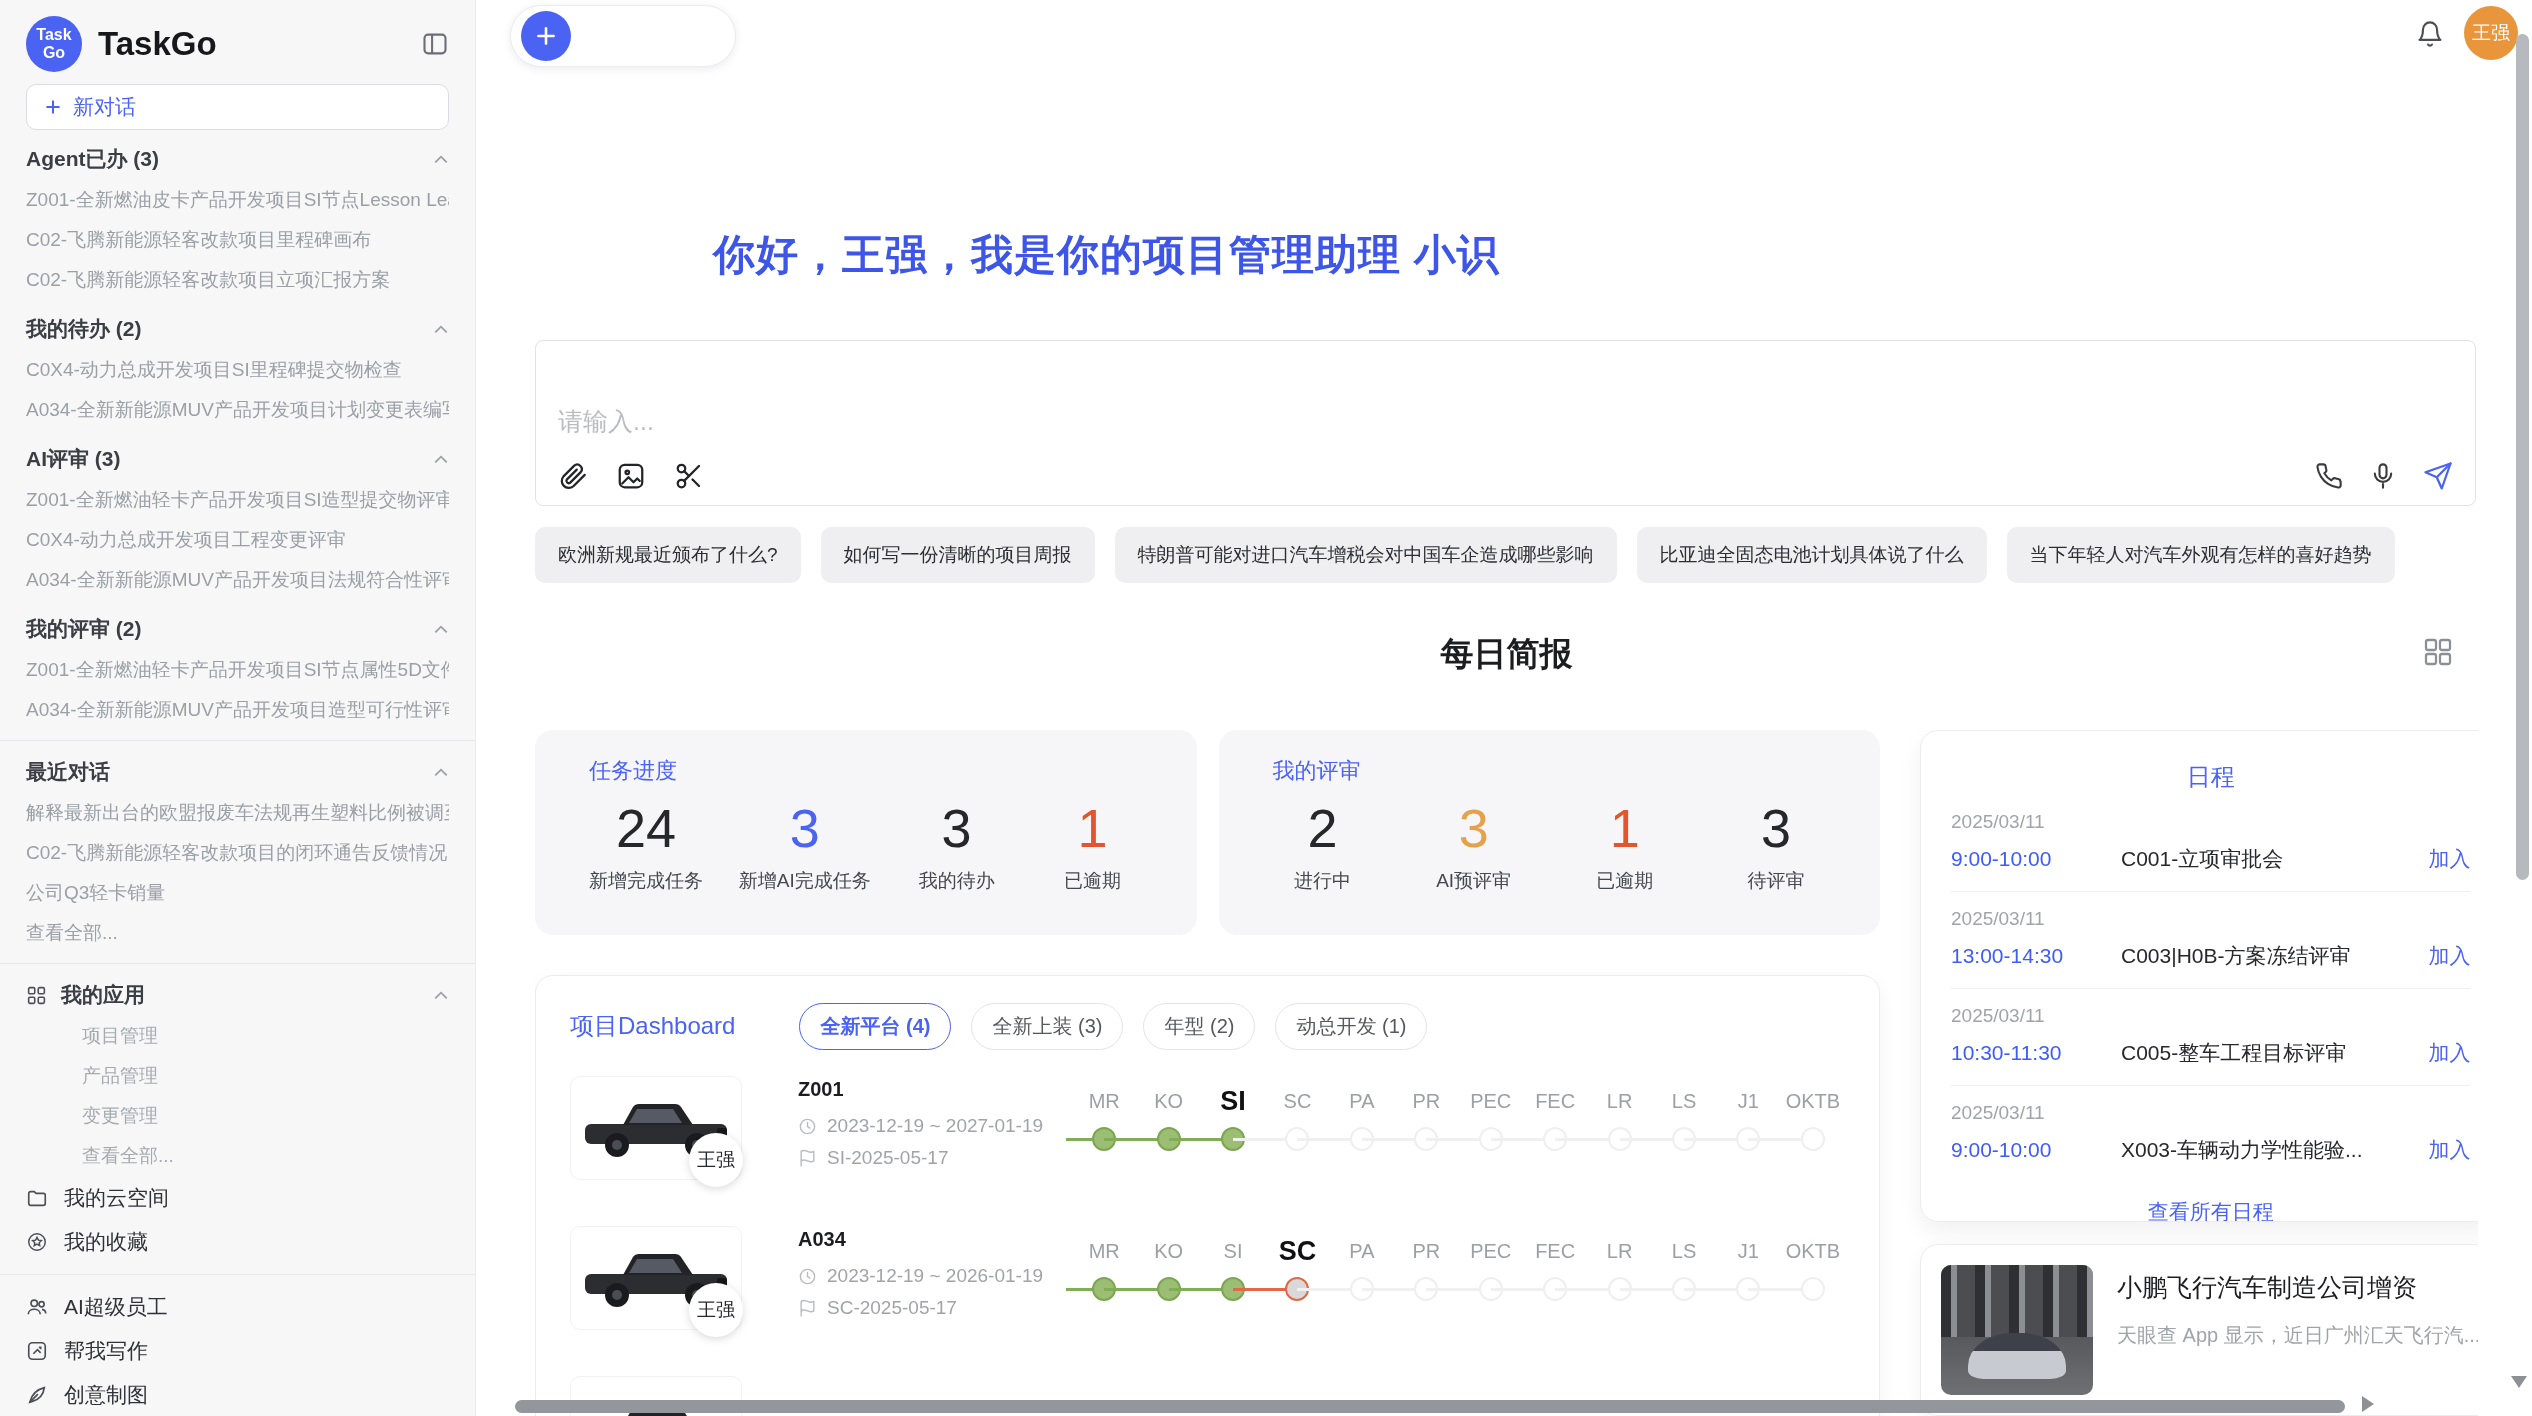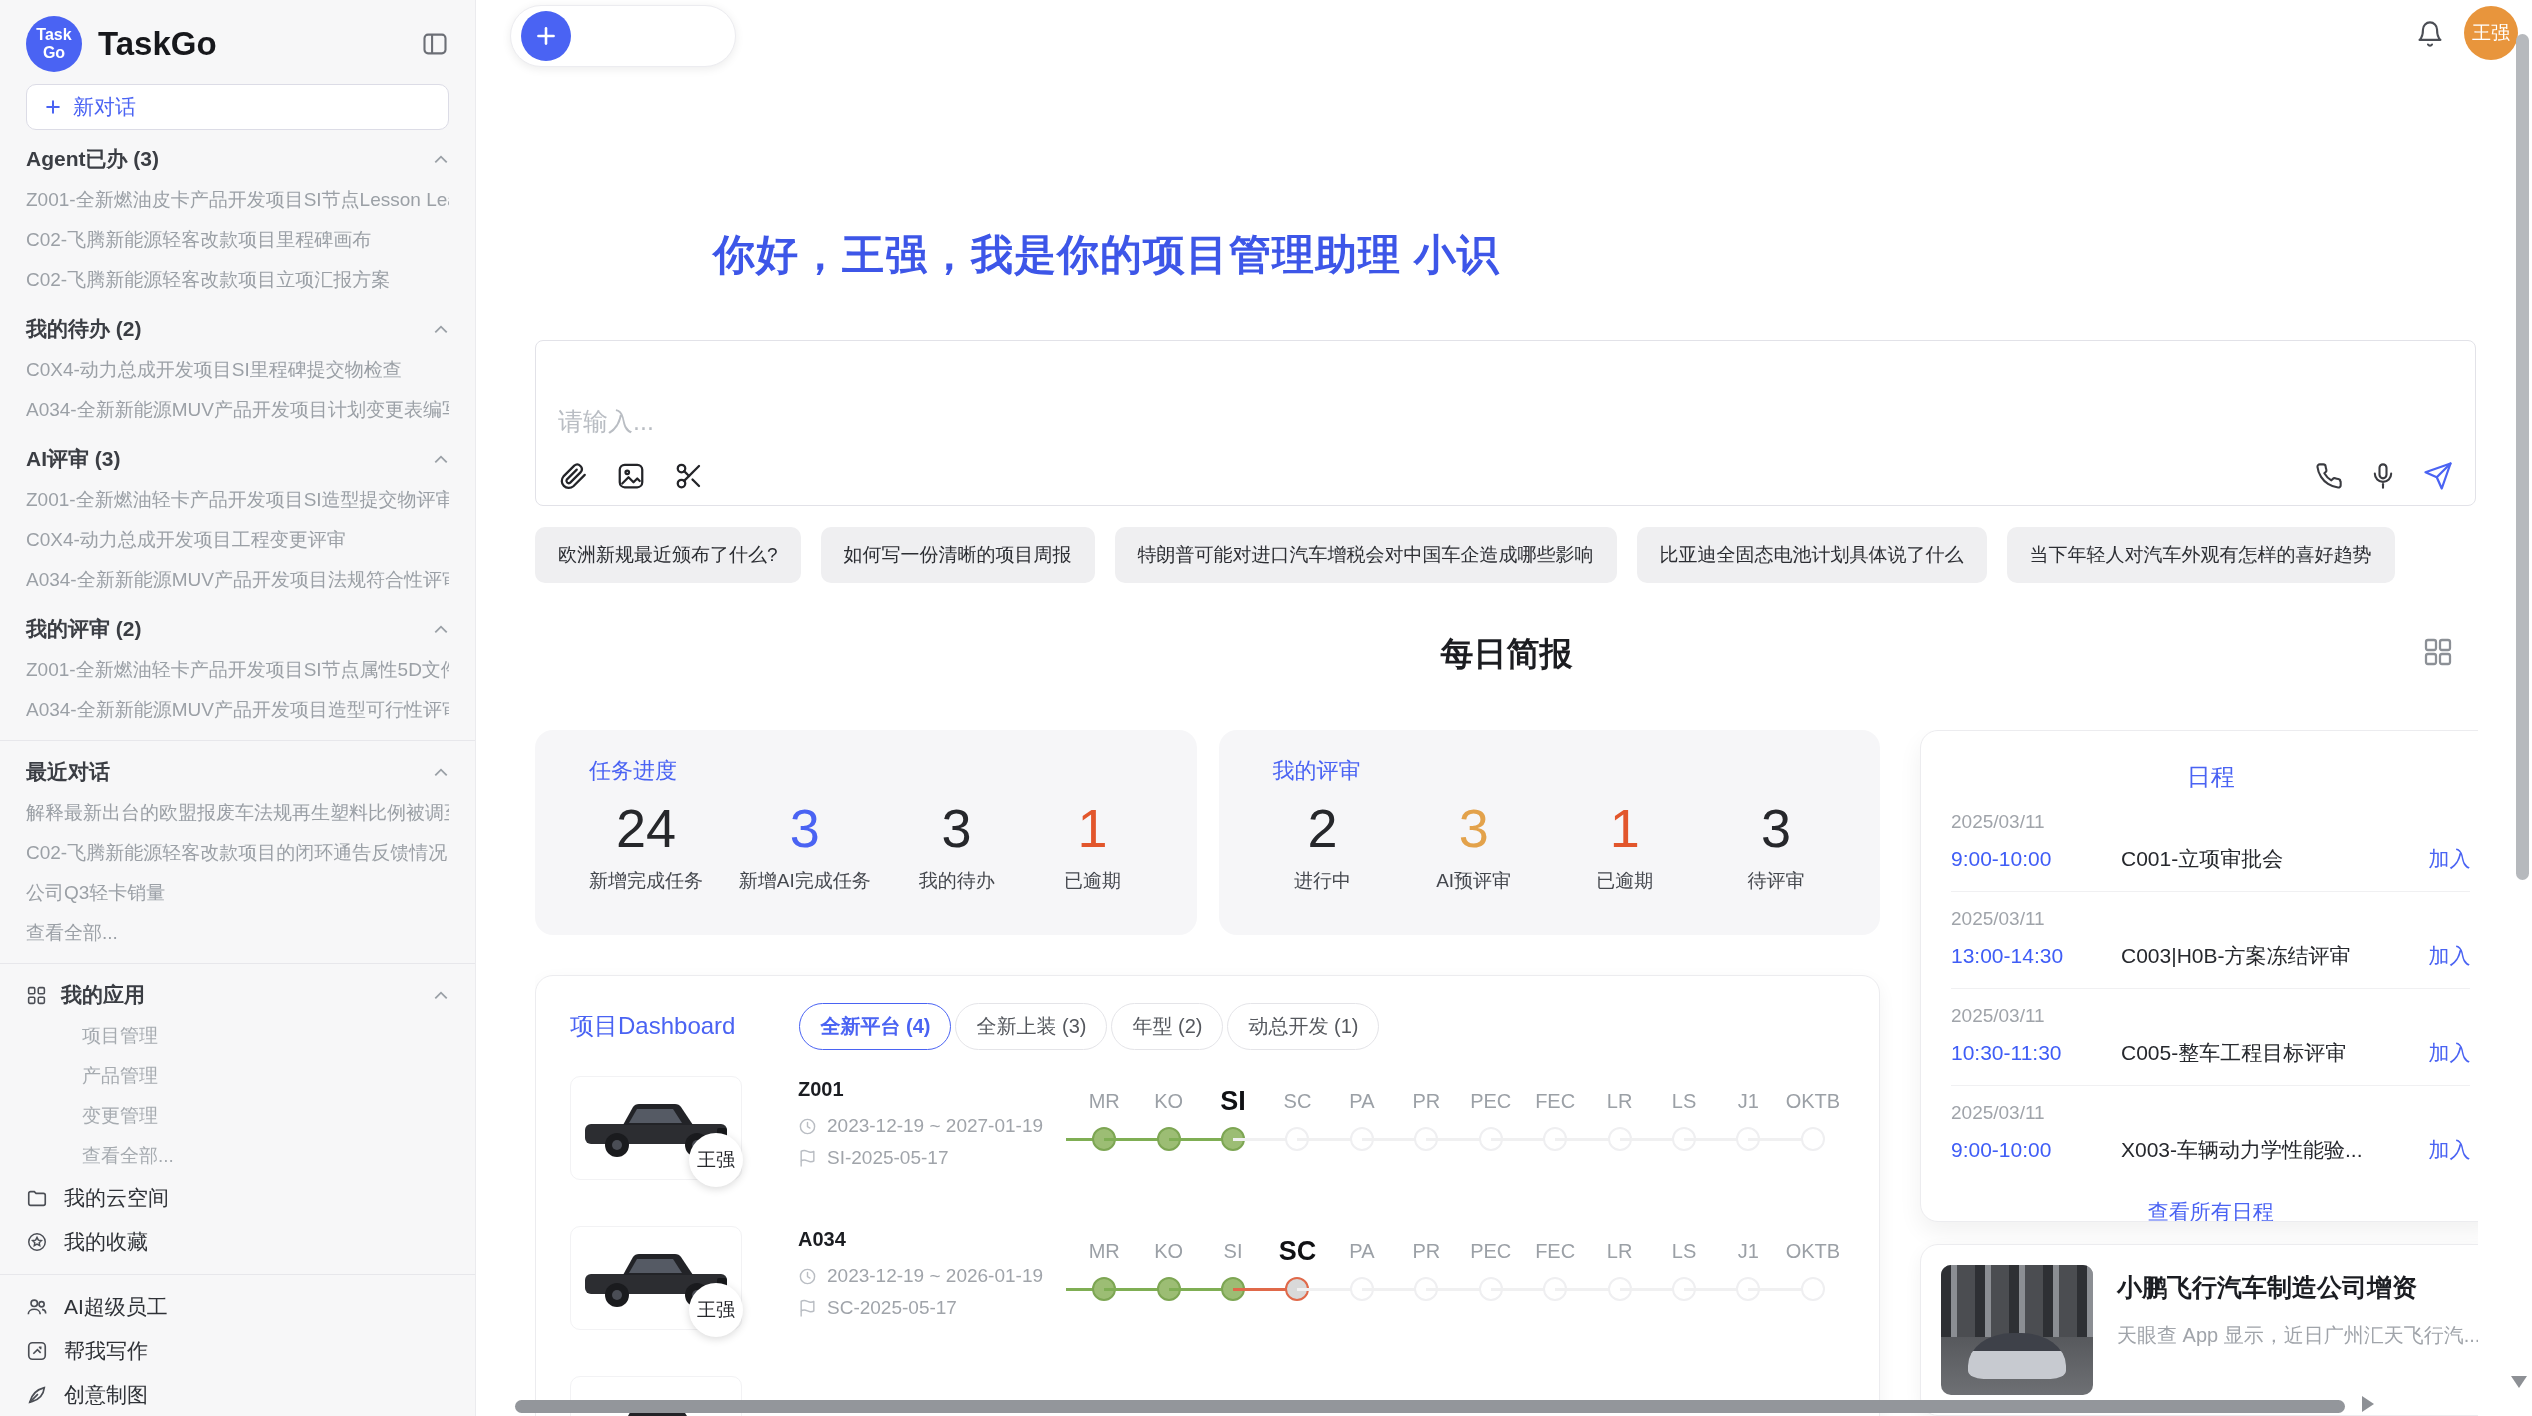--- a/index.html
+++ b/index.html
@@ -79,21 +79,21 @@
   .stat-card-title{font-size:22px;color:#4a63f3}
   .stat-row{display:flex;justify-content:space-between;margin-top:10px}
   .stat{text-align:center;min-width:100px}
   .stat-num{font-size:54px;font-weight:400;color:#26272b;line-height:64px}
   .stat-label{font-size:19px;color:#45484e;margin-top:8px;white-space:nowrap}
 
   .dash-card{margin-top:40px;height:660px;border:1px solid #ececef;border-radius:18px;padding:28px 34px;
     box-shadow:0 6px 18px rgba(0,0,0,.05);background:#fff;overflow:hidden}
   .dash-head{display:flex;align-items:center;height:44px}
   .dash-title{font-size:24px;color:#4a63f3;font-weight:400}
-  .tabs{display:flex;gap:4px;margin-left:64px}
+  .tabs{display:flex;gap:20px;margin-left:64px}
   .tab{border:1px solid #e4e4e8;border-radius:999px;padding:9px 20px;font-size:20px;color:#55585e;background:#fff;cursor:pointer}
   .tab.active{border:1.5px solid #4a63f3;color:#4a63f3;font-weight:600}
 
   .proj-row{display:flex;margin-top:46px}
   .proj-row.first{margin-top:28px}
   .car-wrap{position:relative;width:172px;height:104px;background:#fff;border-radius:10px;border:1px solid #f2f2f4;flex:none}
   .owner{position:absolute;left:118px;top:56px;width:54px;height:54px;border-radius:50%;background:#fff;
     box-shadow:0 2px 8px rgba(0,0,0,.15);display:flex;align-items:center;justify-content:center;font-size:19px;color:#26282d}
   .proj-info{width:260px;margin-left:56px;flex:none}
   .proj-code{font-size:20px;font-weight:700;color:#1b1d22;margin:2px 0 14px}
@@ -128,21 +128,21 @@
 
   .news-card{margin-top:22px;flex:1;display:flex;gap:24px;padding:20px;border:1px solid #ececef;
     border-radius:18px;box-shadow:0 6px 18px rgba(0,0,0,.05);background:#fff}
   .news-img{width:152px;height:130px;border-radius:10px;flex:none;position:relative;overflow:hidden;
     background:linear-gradient(180deg,#85888d 0%,#9a9da2 52%,#55575b 52%,#6e7074 100%)}
   .news-img:before{content:"";position:absolute;inset:0 0 45% 0;
     background:repeating-linear-gradient(90deg,#2e3034 0 10px,#8b8e93 10px 16px,#4b4d51 16px 34px)}
   .news-img:after{content:"";position:absolute;left:18%;bottom:12%;width:64%;height:36%;
     border-radius:46% 46% 16% 16%/70% 70% 18% 18%;background:linear-gradient(180deg,#3e4149 0 40%,#c7cad0 40%)}
   .news-txt{min-width:0}
-  .news-title{font-size:25px;font-weight:700;color:#1b1d22;margin-top:6px}
+  .news-title{font-size:25px;font-weight:400;color:#1b1d22;margin-top:6px}
   .news-snippet{font-size:20px;color:#a0a4aa;margin-top:18px;white-space:nowrap;overflow:hidden}
 
   
   .vthumb{position:absolute;right:3px;top:34px;width:13px;height:846px;border-radius:7px;background:#b6b9bd;z-index:60;cursor:pointer}
   .varrow{position:absolute;right:5px;bottom:28px;width:0;height:0;border-left:8px solid transparent;
     border-right:8px solid transparent;border-top:12px solid #8d9095;z-index:60;cursor:pointer}
   .hthumb{position:absolute;left:515px;bottom:3px;width:1830px;height:13px;border-radius:7px;background:#93969b;z-index:60;cursor:pointer}
   .harrow{position:absolute;left:2362px;bottom:4px;width:0;height:0;border-top:8px solid transparent;
     border-bottom:8px solid transparent;border-left:12px solid #8d9095;z-index:60;cursor:pointer}
 </style>

